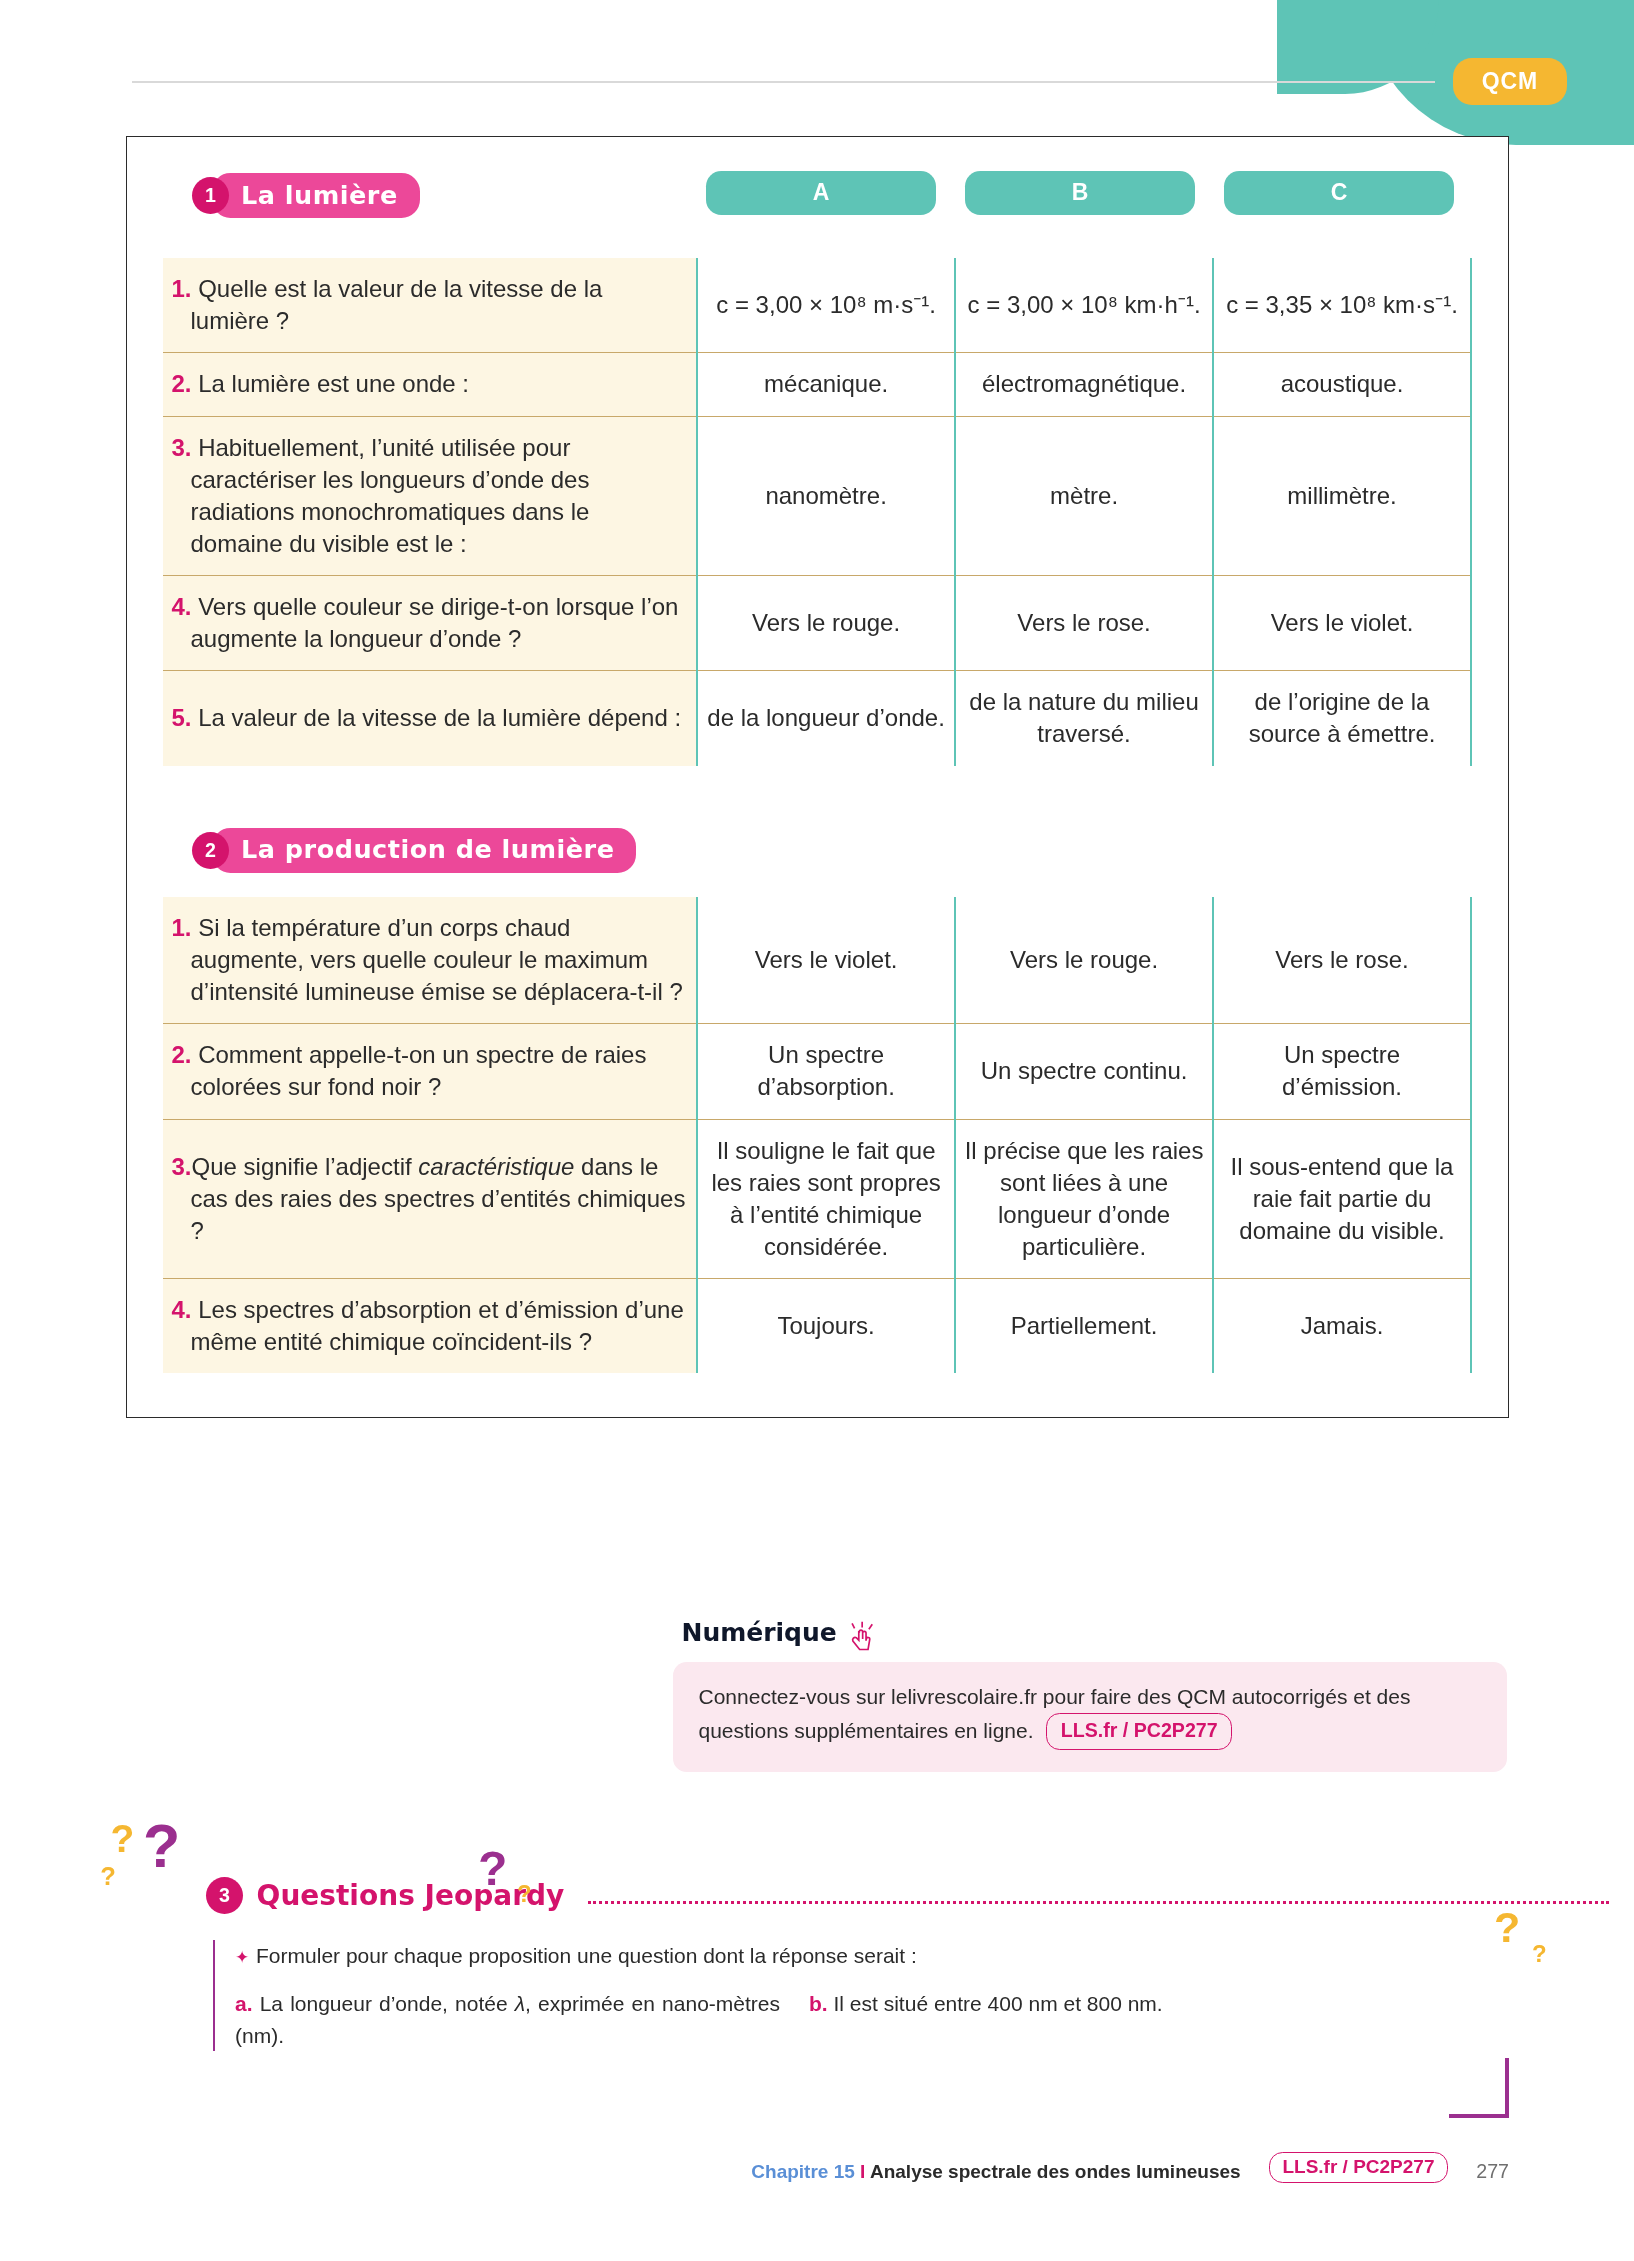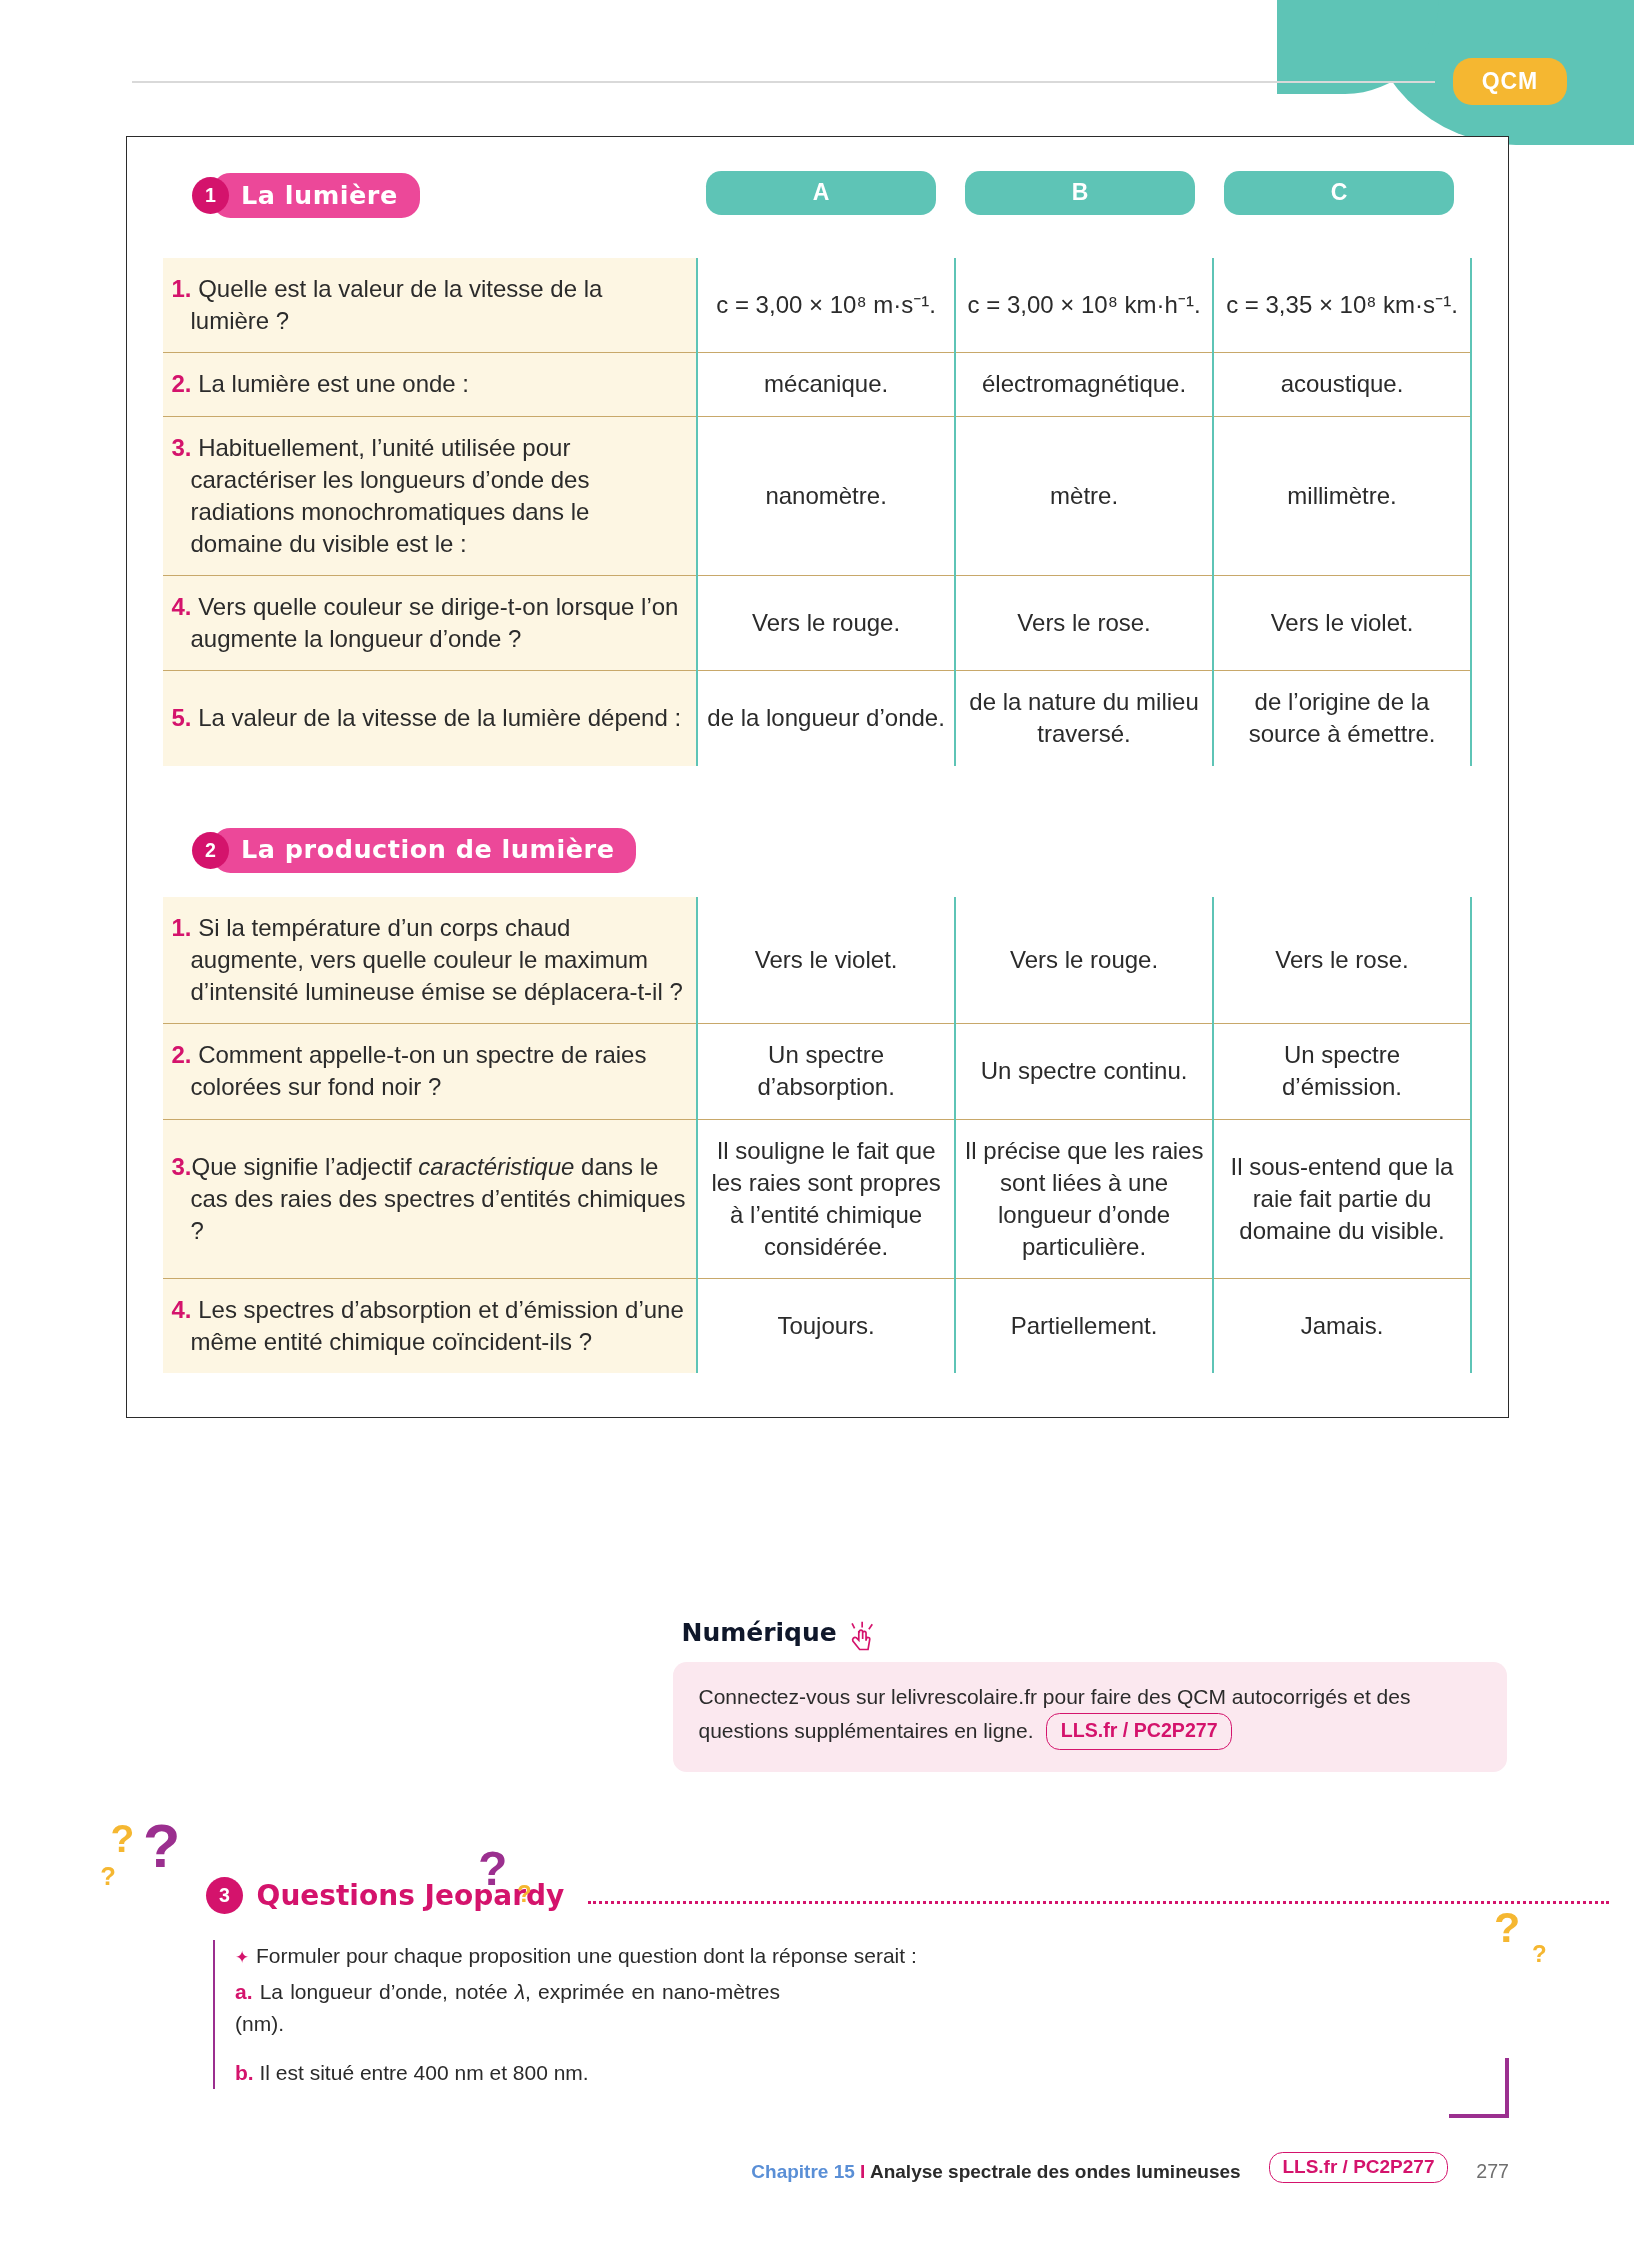--- a/index.html
+++ b/index.html
@@ -244,23 +244,22 @@
     width: 1209px;
     position: relative;
   }
   .jeo-line {
     font-size: 21px;
     line-height: 1.5;
   }
   .bullet-dot { color: #d4136c; font-size: 17px; margin-right: 6.8px; }
   .jeo-cols {
     display: flex;
-    margin-top: 5px;
-    gap: 18px;
-    flex-direction: column;
+    margin-top: 17px;
+    gap: 29px;
   }
   .jeo-col { width: 545px; font-size: 21px; line-height: 1.5; text-align: justify; }
   .lbl { color: #d4136c; font-weight: bold; }
 
   .q-mark { color: #f5b731; font-weight: bold; position: absolute; }
   .q-mark.purple { color: #9b2f8f; }
 
   
   .footer {
     position: absolute;

